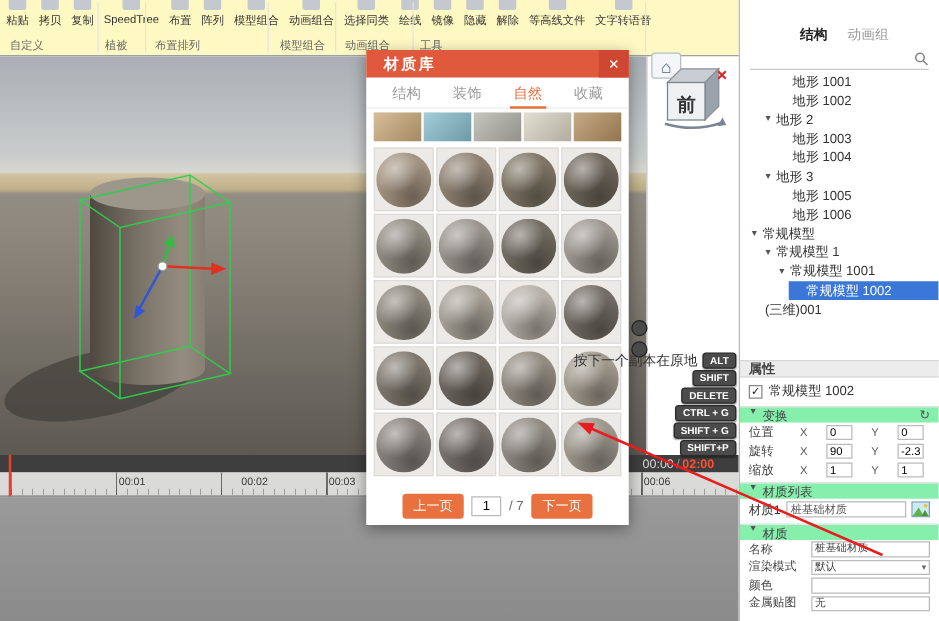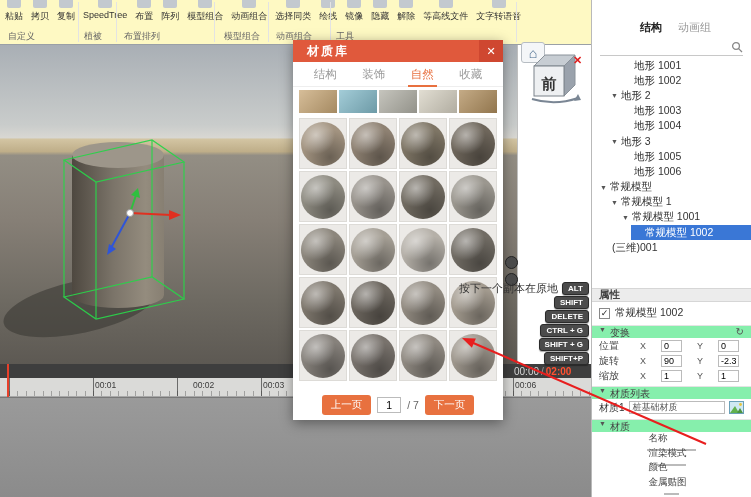--- a/index.html
+++ b/index.html
@@ -116,21 +116,21 @@
   .sec-reset { margin-left:auto; font-size:10px; color:#555; }
   #transform-rows .trow { display:flex; align-items:center; gap:15px; padding:0 5px 0 7px; height:15px; }
   .trow .tl2 { width:26px; font-size:10px; color:#444; flex:none; }
   .axis { font-size:9px; color:#555; }
   .tin { width:21px; height:12px; border:1px solid #bbb; font-size:9px; padding:0 2px; }
   .slot-row { display:flex; align-items:center; gap:4px; padding:0 7px; height:17px; }
   .slot-label { font-size:10px; flex:none; }
   .slot-box { flex:1; height:13px; border:1px solid #bbb; font-size:9px; color:#555;
     display:flex; align-items:center; padding:0 3px; overflow:hidden; white-space:nowrap; }
   .slot-icon { flex:none; }
-  #material-rows .mrow { display:flex; align-items:center; gap:4px; padding:0 7px; height:14.5px;flex-direction:column; }
+  #material-rows .mrow { display:flex; align-items:center; gap:4px; padding:0 7px; height:14.5px; }
   .mrow .ml2 { width:46px; font-size:9.5px; color:#444; flex:none; }
   .mbox { flex:1; height:12.5px; border:1px solid #bbb; display:flex; align-items:center;
     gap:2px; font-size:8.5px; color:#444; padding:0 2px; overflow:hidden; white-space:nowrap; }
   .mbox .caret { margin-left:auto; font-size:7px; color:#666; }
   .mthumb { width:10px; height:10px; background:#c2a474; flex:none; }
   
   .anno { position:absolute; left:0; top:0; z-index:60; pointer-events:none; }
 </style>
 </head>
 <body>

